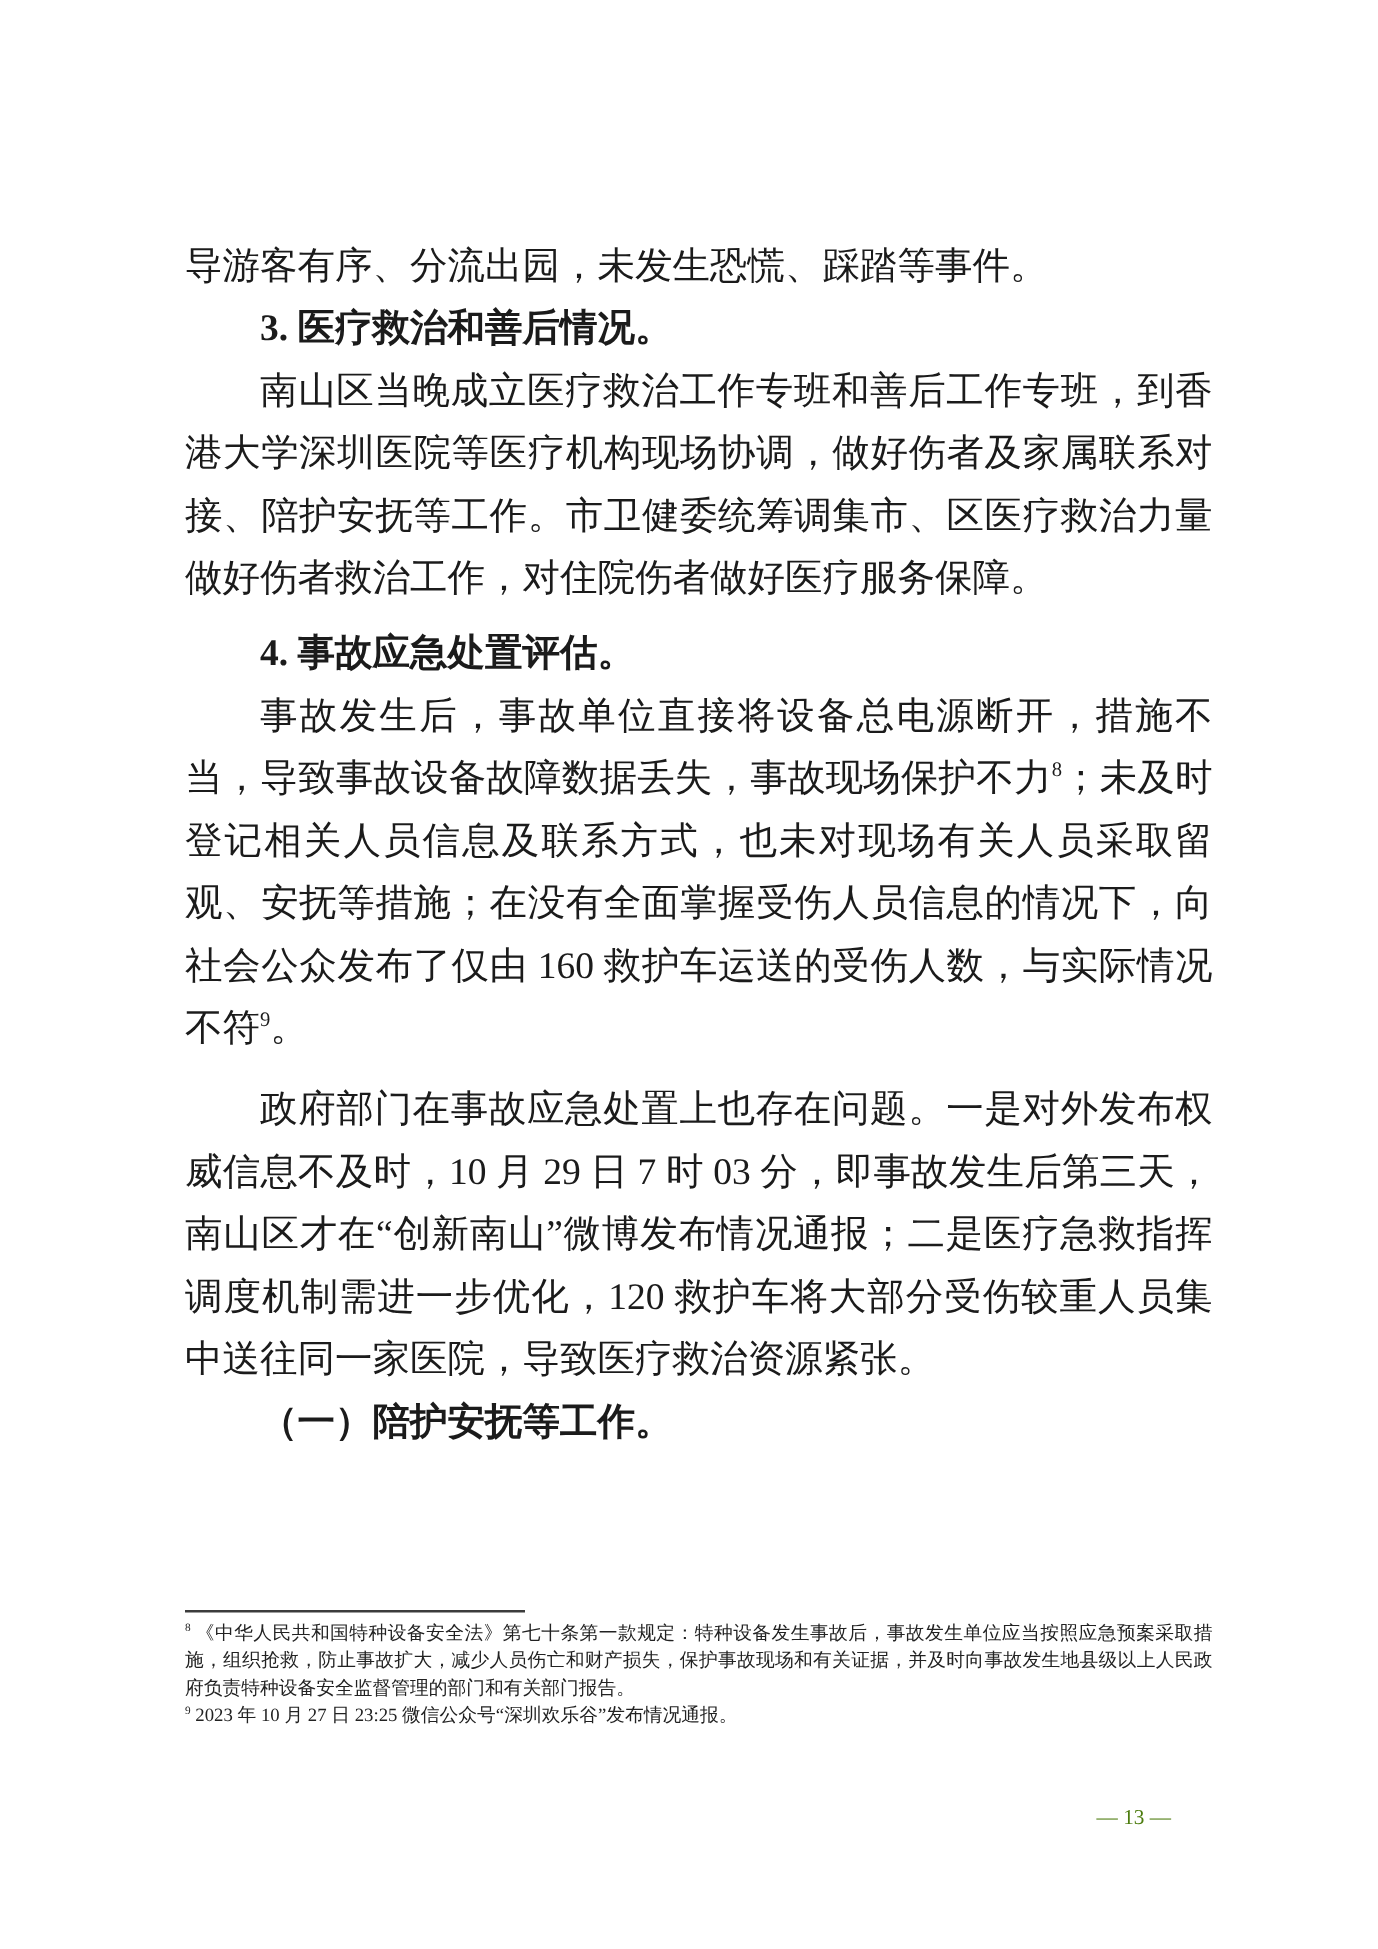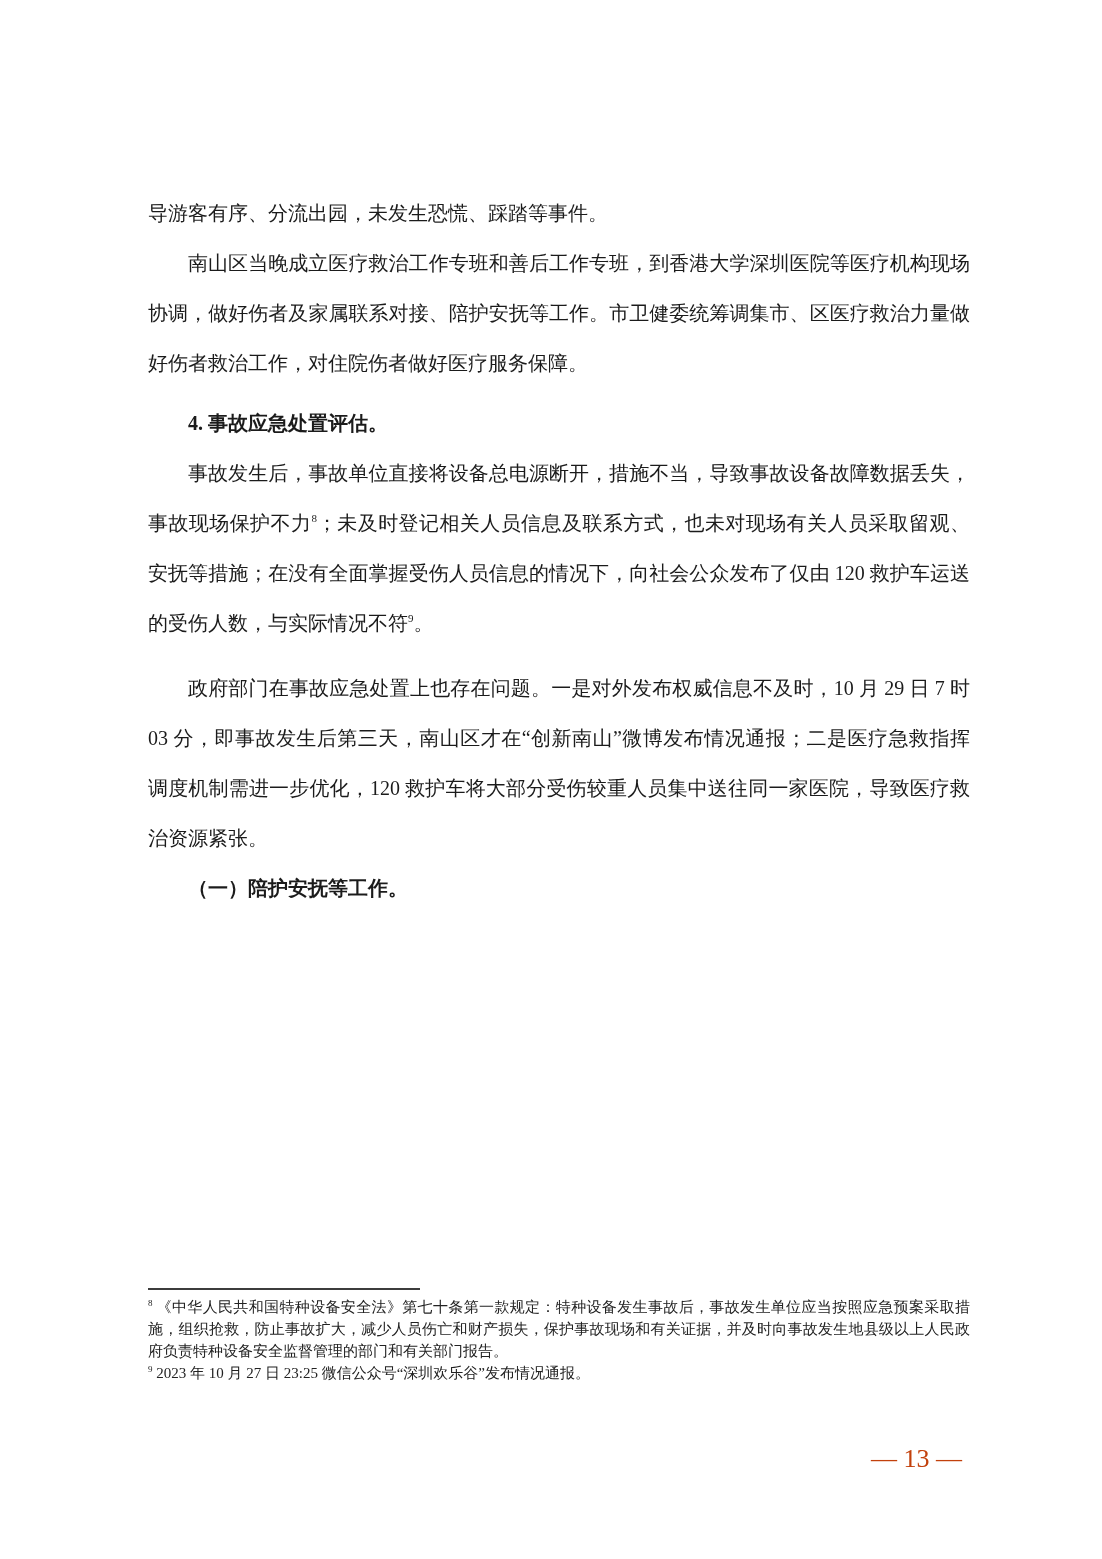--- a/index.html
+++ b/index.html
@@ -10,21 +10,21 @@
     background: #ffffff;
     overflow: hidden;
     font-family: "Liberation Serif", serif;
     color: #1b1b1b;
   }
   .content {
     position: absolute;
     left: 148px;
     top: 188px;
     width: 822px;
-    font-size: 20px;
+    font-size: 30px;
     line-height: 50px;
     text-align: justify;
   }
   .content p, .content div { margin: 0; padding: 0; }
   .indent { text-indent: 2em; }
   .h-kai {
     font-weight: bold;
     text-indent: 2em;
   }
   .h-hei {
@@ -58,41 +58,42 @@
     text-align: justify;
     color: #222222;
   }
   .footnotes p { margin: 0; padding: 0; }
   .footnotes sup.fnref { font-size: 0.6em; }
   .page-number {
     position: absolute;
     top: 1444px;
     left: 852px;
     width: 110px;
-    font-size: 26px;
-    color: #c2410c;
-    text-align: right;
+    font-size: 17px;
+    color: #4d7c0f;
+    text-align: center;
     white-space: nowrap;
   }
 </style>
 </head>
 <body>
 
 <div class="page">
 
   <div class="content">
 
     <p>导游客有序、分流出园，未发生恐慌、踩踏等事件。</p>
 
+    <div class="h-kai">3. 医疗救治和善后情况。</div>
 
     <p class="indent">南山区当晚成立医疗救治工作专班和善后工作专班，到香港大学深圳医院等医疗机构现场协调，做好伤者及家属联系对接、陪护安抚等工作。市卫健委统筹调集市、区医疗救治力量做好伤者救治工作，对住院伤者做好医疗服务保障。</p>
 
     <div class="h-kai mt10">4. 事故应急处置评估。</div>
 
-    <p class="indent"><span>事故发生后，事故单位直接将设备总电源断开，措施不当，导致事故设备故障数据丢失，事故现场保护不力</span><sup class="fnref">8</sup><span>；未及时登记相关人员信息及联系方式，也未对现场有关人员采取留观、安抚等措施；在没有全面掌握受伤人员信息的情况下，向社会公众发布了仅由 120 救护车运送的受伤人数，与实际情况不符</span><sup class="fnref">9</sup><span>。</span></p>
+    <p class="indent"><span>事故发生后，事故单位直接将设备总电源断开，措施不当，导致事故设备故障数据丢失，事故现场保护不力</span><sup class="fnref">8</sup><span>；未及时登记相关人员信息及联系方式，也未对现场有关人员采取留观、安抚等措施；在没有全面掌握受伤人员信息的情况下，向社会公众发布了仅由 160 救护车运送的受伤人数，与实际情况不符</span><sup class="fnref">9</sup><span>。</span></p>
 
     <p class="indent mt15">政府部门在事故应急处置上也存在问题。一是对外发布权威信息不及时，10 月 29 日 7 时 03 分，即事故发生后第三天，南山区才在“创新南山”微博发布情况通报；二是医疗急救指挥调度机制需进一步优化，120 救护车将大部分受伤较重人员集中送往同一家医院，导致医疗救治资源紧张。</p>
 
 
     <div class="h-kai">（一）陪护安抚等工作。</div>
 
 
   </div>
 
   <div class="fn-sep"></div>

